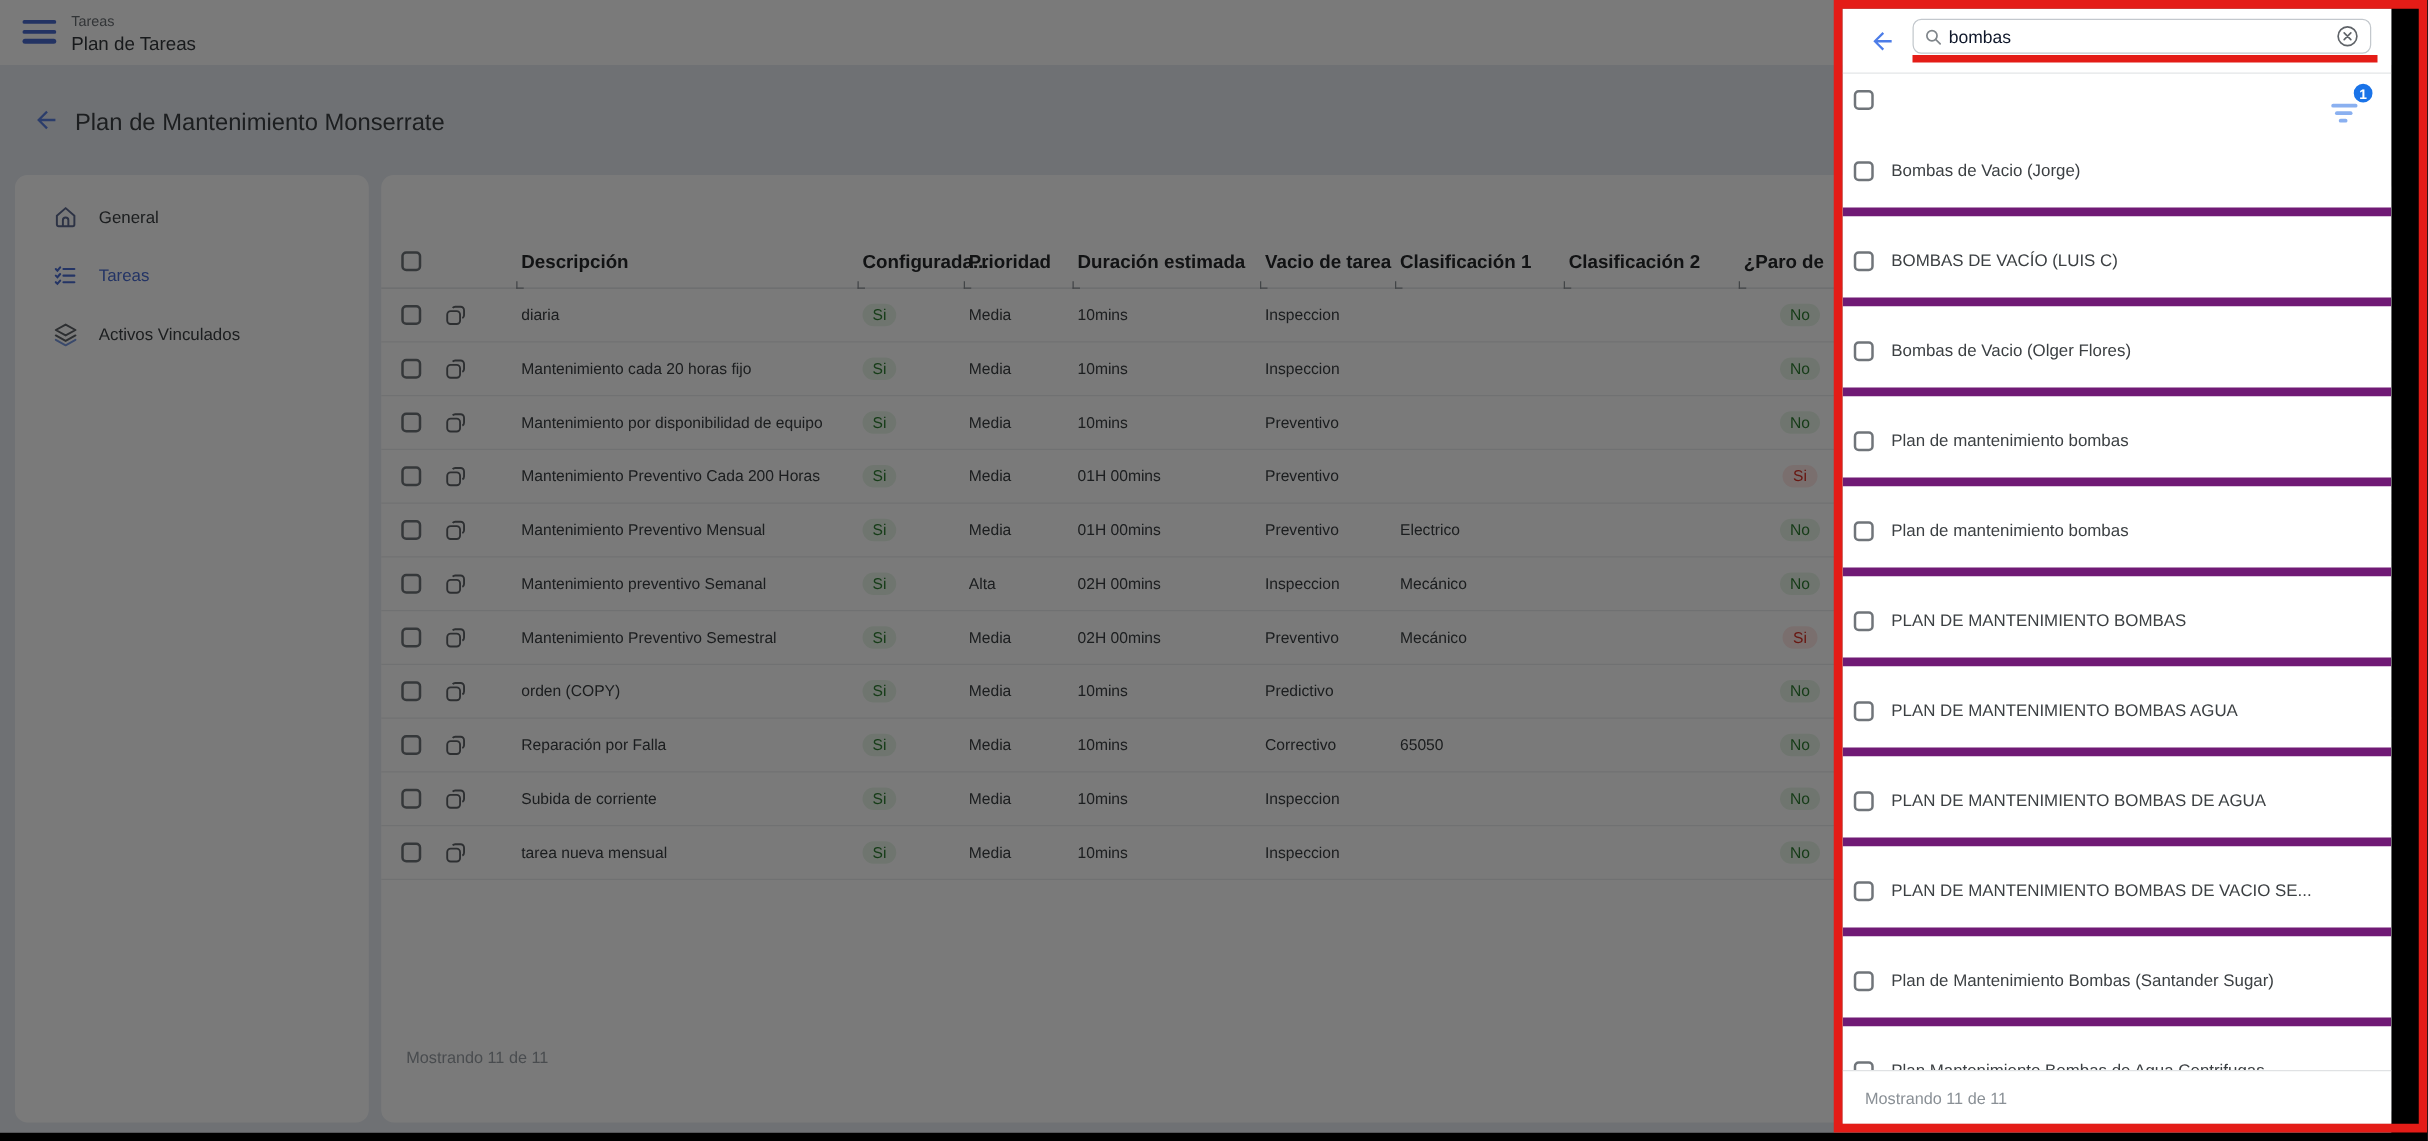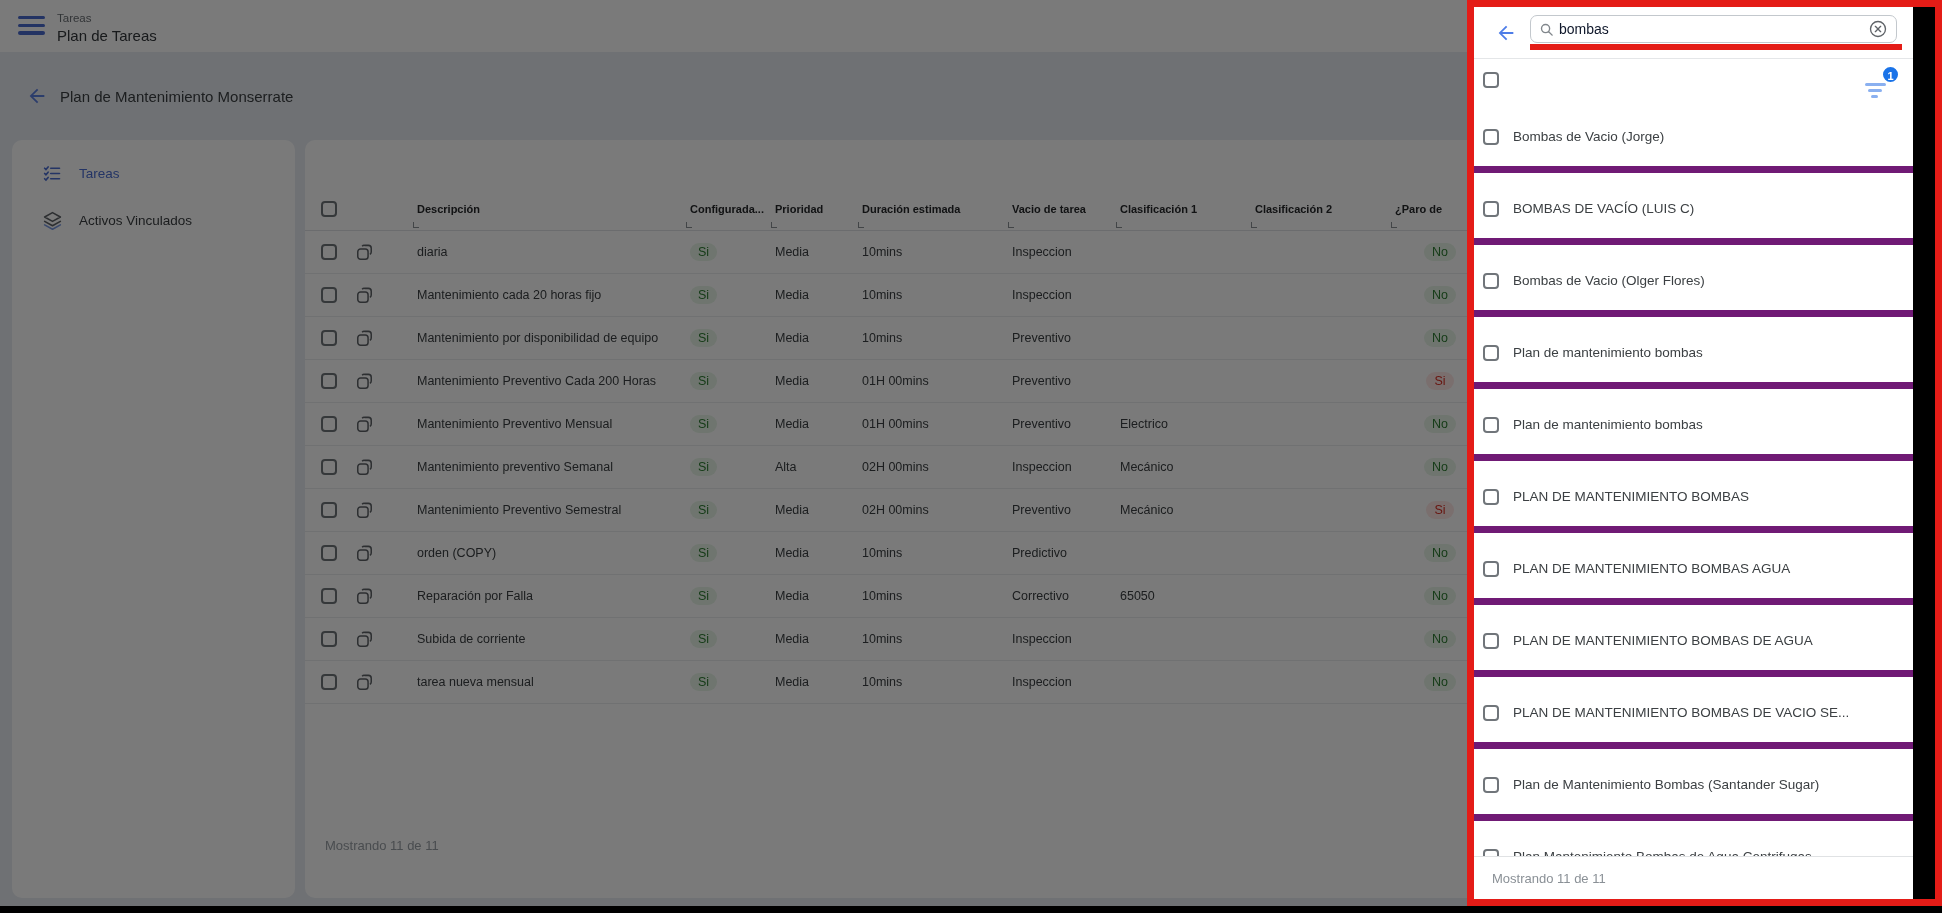--- a/index.html
+++ b/index.html
@@ -9,33 +9,33 @@
   
   .app { position:absolute; left:0; top:0; width:1913px; height:906px; background:#e9edf3; overflow:hidden; }
   .topbar { position:absolute; left:0; top:0; width:100%; height:52px; background:#ffffff; }
   .hamburger { position:absolute; left:18px; top:16px; width:27px; height:20px; cursor:pointer; }
   .hamburger span { display:block; height:3.4px; border-radius:2px; background:#4a6bd0; margin-bottom:4.2px; }
   .topbar-sub { position:absolute; left:57px; top:12px; font-size:11.5px; color:#6a6f74; }
   .topbar-title { position:absolute; left:57px; top:27px; font-size:15px; color:#33373b; }
 
   .crumb-row { position:absolute; left:0; top:84px; height:26px; width:100%; }
   .back-arrow { position:absolute; left:26px; top:1px; width:22px; height:22px; }
-  .crumb-label { position:absolute; left:60px; top:4px; font-size:15px; color:#3c4043; }
+  .crumb-label { position:absolute; left:60px; top:4px; font-size:19px; color:#3c4043; }
 
   .card { position:absolute; background:#fff; border-radius:10px; }
   .sidebar { left:12px; top:140px; width:283px; height:758px; padding-top:10px; }
   .side-item { position:relative; height:47px; display:flex; align-items:center; padding-left:30px; cursor:pointer; }
   .side-item .lbl { margin-left:16px; font-size:13.5px; color:#3c4043; }
   .side-item.active .lbl { color:#4c6ed3; }
 
   .main { left:305px; top:140px; width:1608px; height:758px; }
   .grid-row { display:grid; grid-template-columns:34px 62px 273px 85px 87px 150px 108px 135px 140px 90px;
               padding-left:16px; align-items:center; }
   .thead { position:absolute; left:0; top:48px; width:100%; height:43px; border-bottom:1px solid #dfe1e5; }
-  .th { position:relative; font-size:11px; font-weight:bold; color:#26282b; }
+  .th { position:relative; font-size:15px; font-weight:bold; color:#26282b; }
   .th.mark::after { content:""; position:absolute; left:-4px; bottom:-13px; width:5px; height:5px;
                     border-left:1px solid #8b9095; border-bottom:1px solid #8b9095; }
   .tbody { position:absolute; left:0; top:91px; width:100%; }
   .trow { height:43px; border-bottom:1px solid #ebedef; font-size:12.5px; color:#3c4043; cursor:pointer; }
   .cell { overflow:hidden; white-space:nowrap; }
   .badge { display:inline-block; min-width:26px; text-align:left; padding:2px 8px; border-radius:11px;
            font-size:12.5px; }
   .badge-green { color:#2e7d32; background:rgba(76,175,80,.13); }
   .badge-red   { color:#d93025; background:rgba(244,67,54,.12); }
   .checkbox { width:16px; height:16px; border:2px solid #70757a; border-radius:4px; background:transparent; cursor:pointer; }
@@ -98,20 +98,29 @@
     <div class="crumb-row">
       <div class="back-arrow">
         <svg width="22" height="22" viewBox="0 0 24 24">
             <path fill="#5b7fe0" d="M20 11H7.8l5.6-5.6L12 4l-8 8 8 8 1.4-1.4L7.8 13H20z"></path>
           </svg>
       </div>
       <div class="crumb-label">Plan de Mantenimiento Monserrate</div>
     </div>
 
     <div class="card sidebar">
+      <div class="side-item">
+        <span>
+          <svg width="21" height="21" viewBox="0 0 24 24" fill="none" stroke="#5f6b91" stroke-width="1.8" stroke-linecap="round" stroke-linejoin="round">
+              <path d="M4 11l8-7 8 7v8a1.5 1.5 0 0 1-1.5 1.5h-13A1.5 1.5 0 0 1 4 19z"></path>
+              <path d="M9.5 20v-5a2.5 2.5 0 0 1 5 0v5"></path>
+            </svg>
+        </span>
+        <span class="lbl">General</span>
+      </div>
       <div class="side-item active">
         <span>
           <svg width="21" height="21" viewBox="0 0 24 24" fill="none" stroke="#4c6ed3" stroke-width="1.9" stroke-linecap="round">
               <path d="M10 6h10M10 12h10M10 18h10"></path>
               <path d="M3 6l1.5 1.5L7 4.5M3 12l1.5 1.5L7 10.5M3 18l1.5 1.5L7 16.5"></path>
             </svg>
         </span>
         <span class="lbl">Tareas</span>
       </div>
       <div class="side-item">

